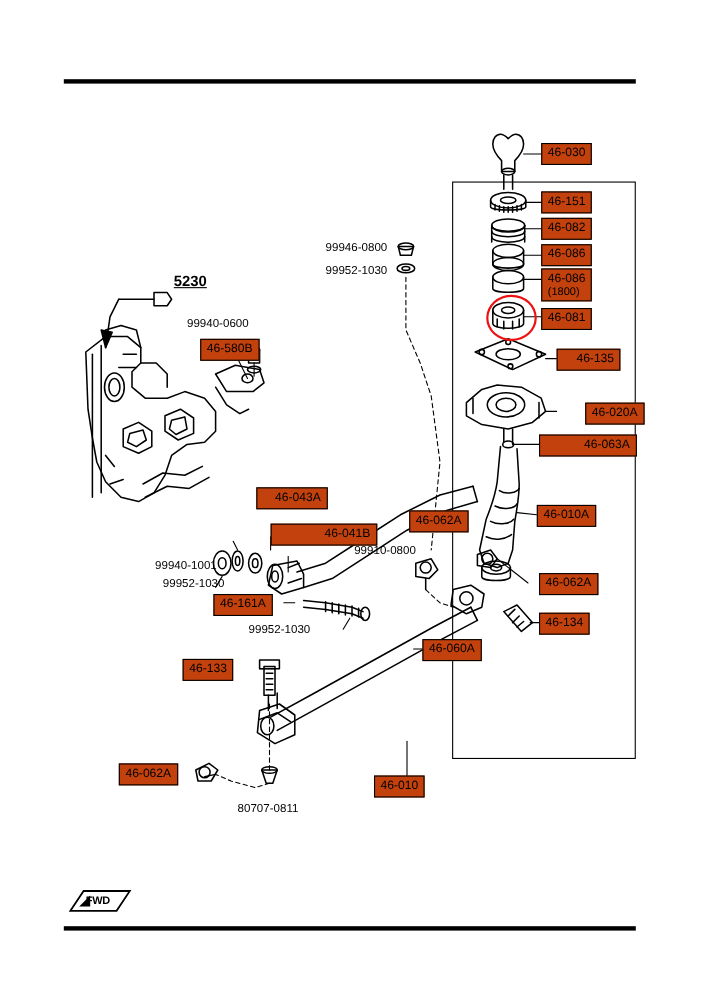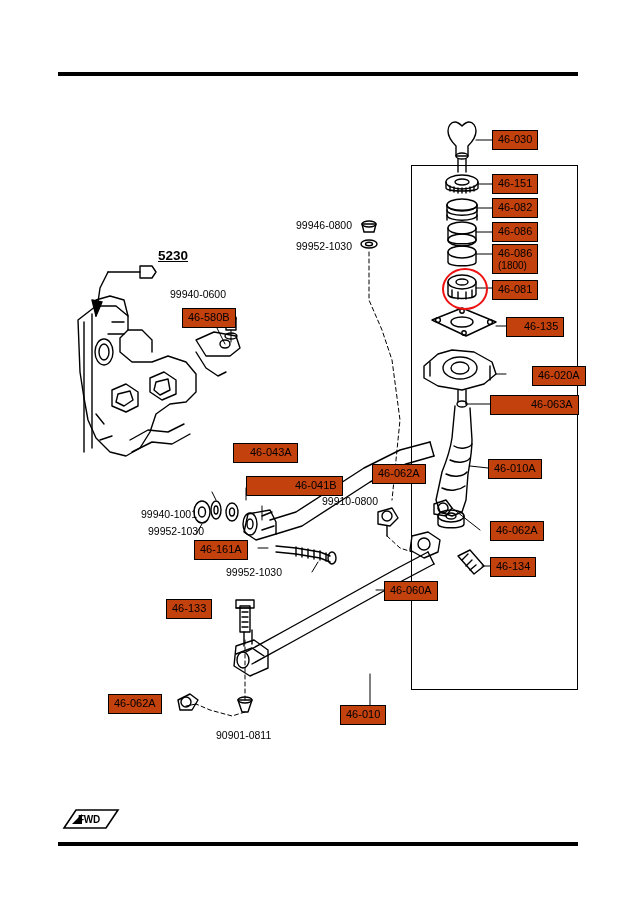--- a/index.html
+++ b/index.html
@@ -344,21 +344,21 @@
   <div class="callout" style="left:233px; top:443px;padding-left:16px;">46-043A</div>
   <div class="callout" style="left:147px; top:308px;margin-left:35px;">46-580B</div>
 
   <div class="plain-num" style="left:296px; top:219px;">99946-0800</div>
   <div class="plain-num" style="left:296px; top:240px;">99952-1030</div>
   <div class="plain-num" style="left:170px; top:288px;">99940-0600</div>
   <div class="plain-num" style="left:322px; top:495px;">99910-0800</div>
   <div class="plain-num" style="left:141px; top:508px;">99940-1001</div>
   <div class="plain-num" style="left:148px; top:525px;">99952-1030</div>
   <div class="plain-num" style="left:226px; top:566px;">99952-1030</div>
-  <div class="plain-num" style="left:216px; top:729px;">90901-0811</div>
+  <div class="plain-num" style="left:216px; top:729px;">80707-0811</div>
 
   <div class="fwd-wrap">
     <svg viewBox="0 0 58 30" width="58" height="30">
       <path d="M2 22 L14 4 L56 4 L44 22 Z" fill="#fff" stroke="#000" stroke-width="1.6"></path>
       <path d="M20 8 L10 18 L20 18 Z" fill="#000"></path>
     </svg>
   </div>
   <div class="fwd-label">FWD</div>
 
 </div>

